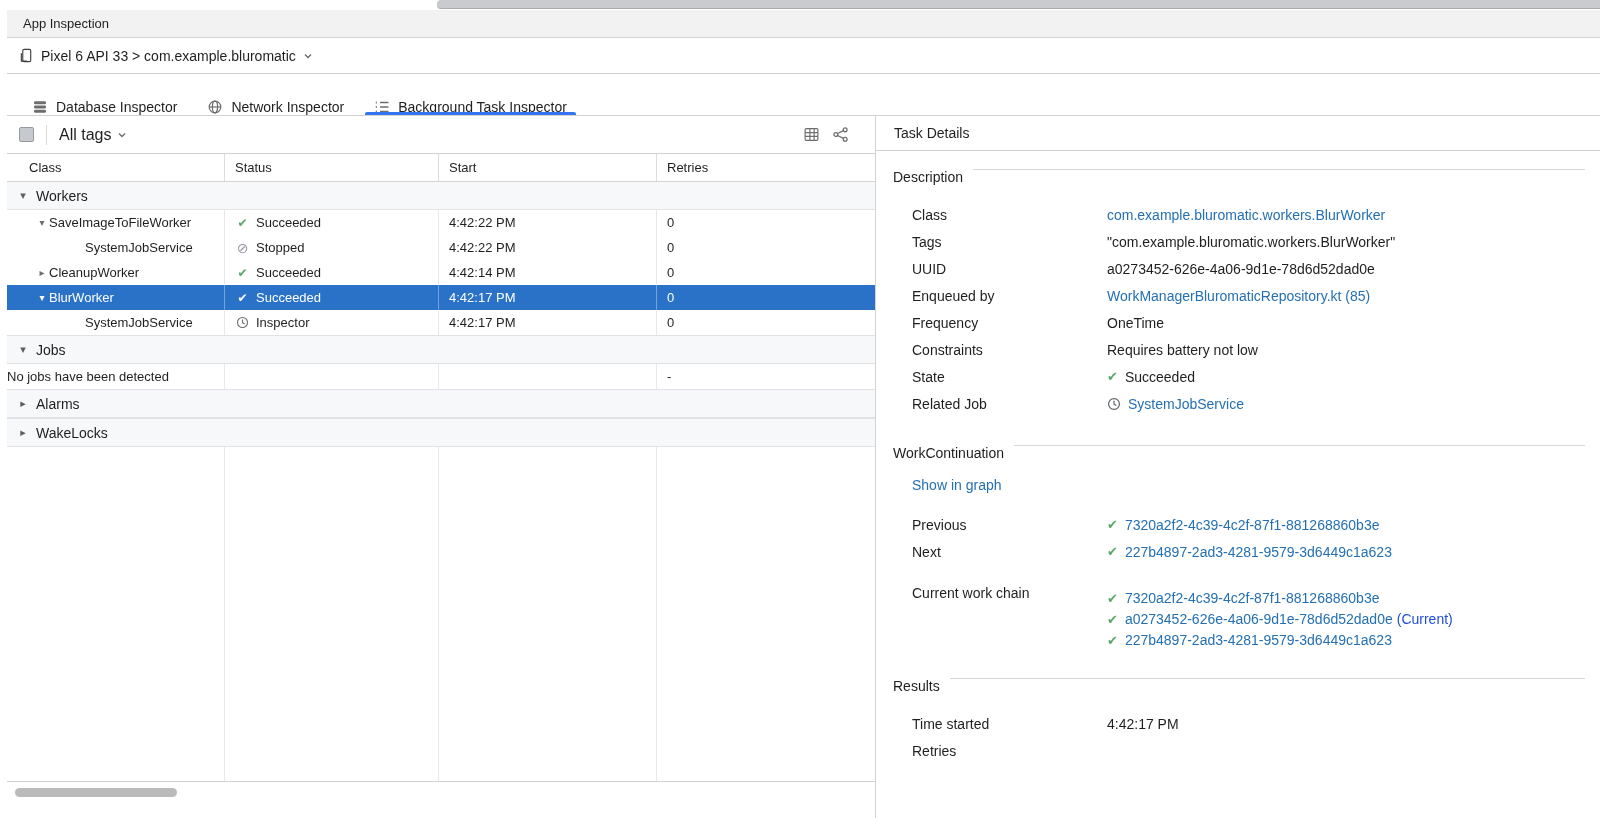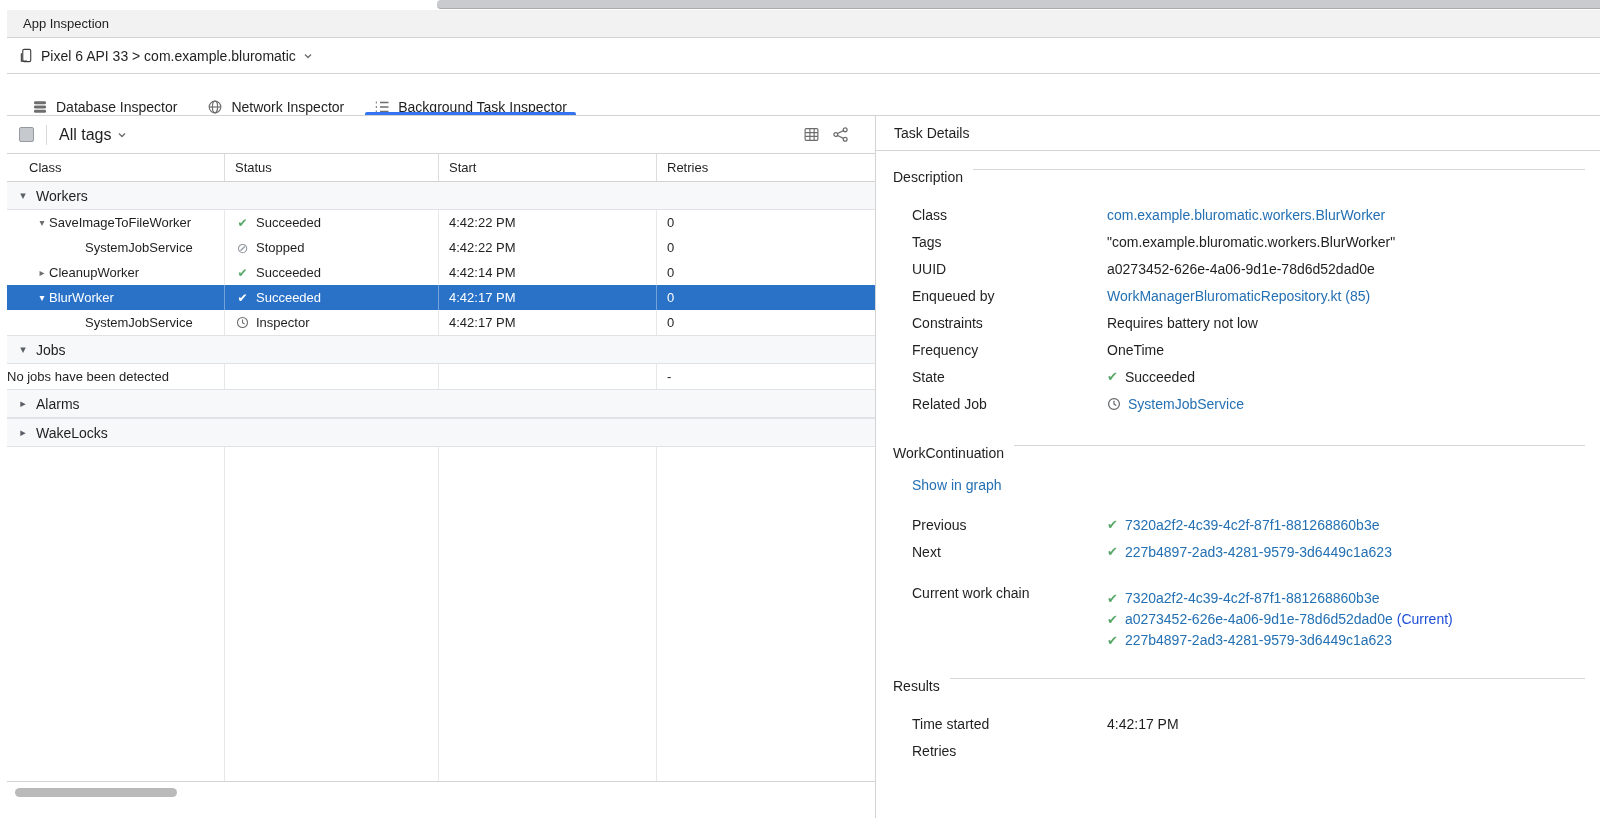--- a/index.html
+++ b/index.html
@@ -356,26 +356,26 @@
         </div>
 
         <div class="fields">
           <div class="field">
             <span class="flabel">Enqueued by</span>
             <span class="fvalue">
                 <span class="link">WorkManagerBluromaticRepository.kt (85)</span>
               </span>
           </div>
           <div class="field">
+            <span class="flabel">Frequency</span>
+            <span class="fvalue">OneTime</span>
+          </div>
+          <div class="field">
             <span class="flabel">Constraints</span>
             <span class="fvalue">Requires battery not low</span>
-          </div>
-          <div class="field">
-            <span class="flabel">Frequency</span>
-            <span class="fvalue">OneTime</span>
           </div>
           <div class="field">
             <span class="flabel">State</span>
             <span class="fvalue">
               <span class="green-check">✔</span>
               <span>Succeeded</span>
             </span>
           </div>
           <div class="field">
             <span class="flabel">Related Job</span>

